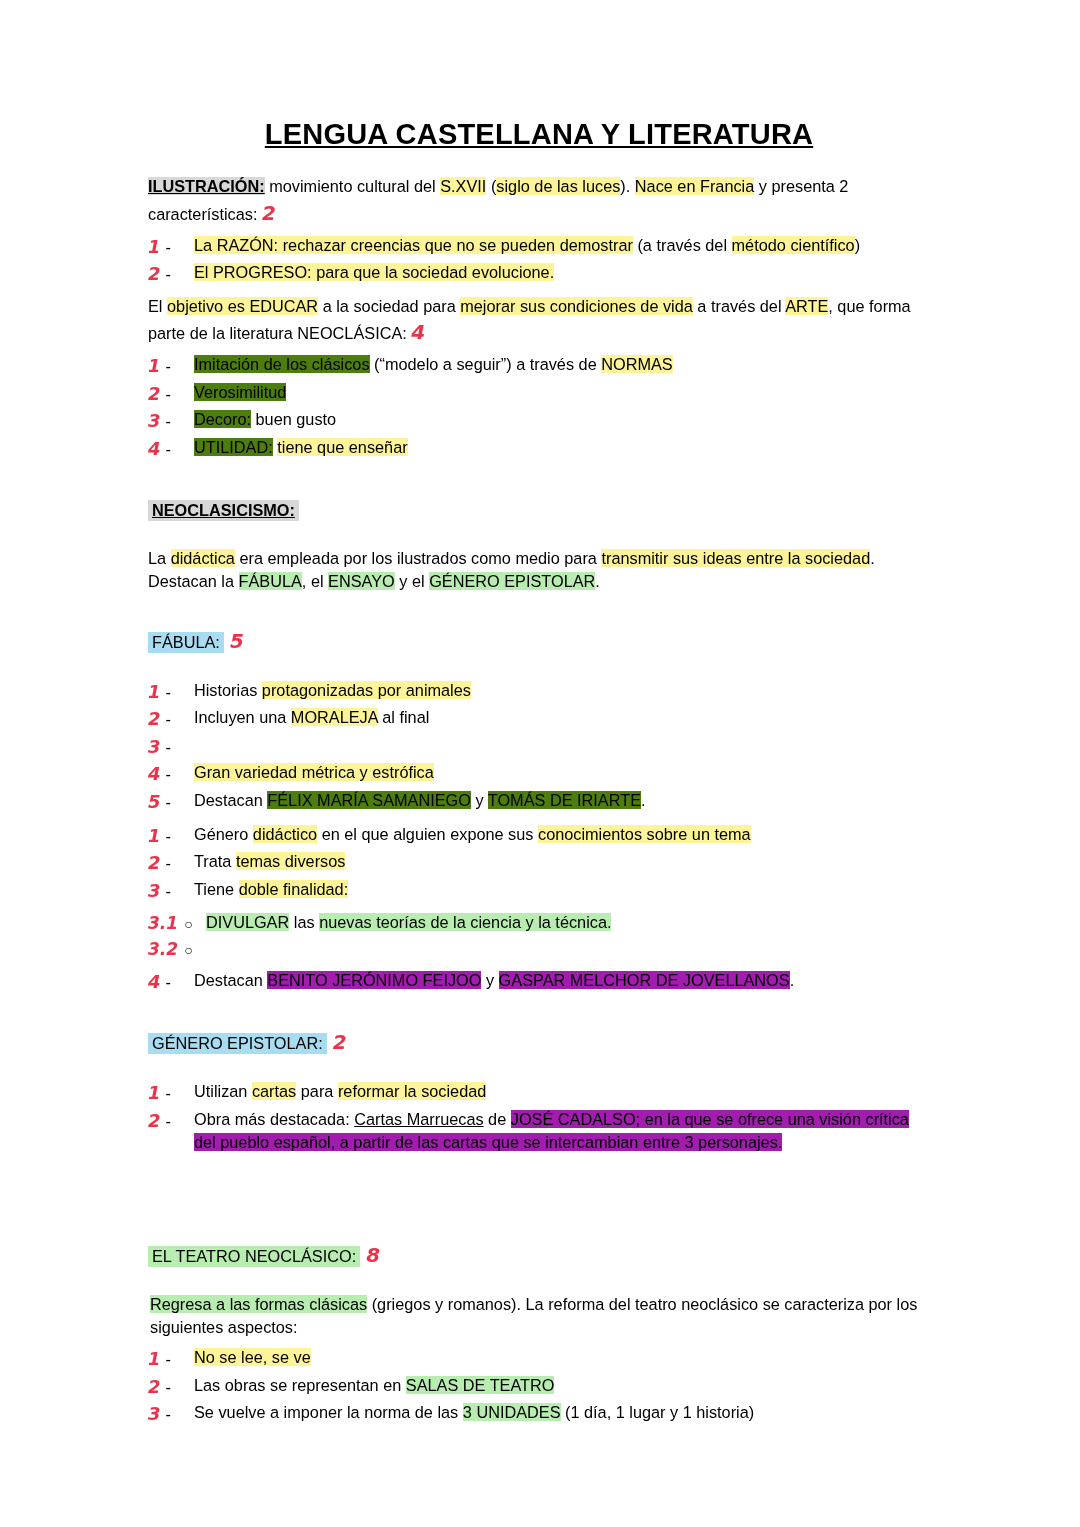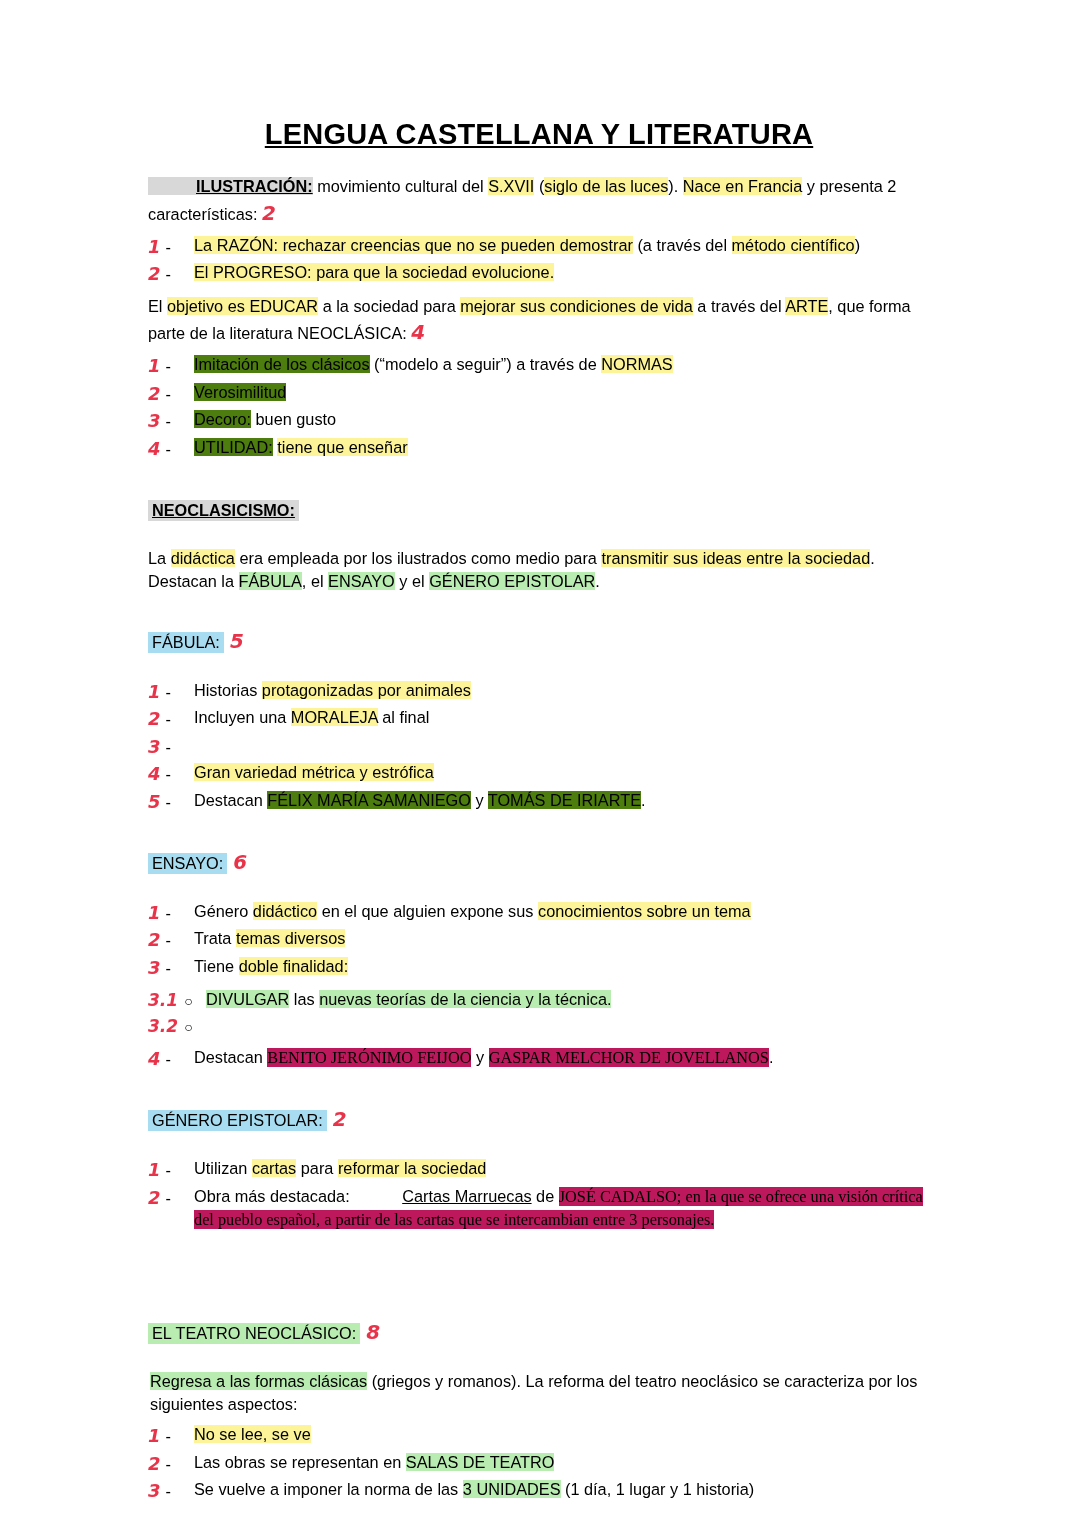--- a/index.html
+++ b/index.html
@@ -33,24 +33,24 @@
     letter-spacing: 0.2px;
   }
   p.para {
     font-size: 16.3px;
     line-height: 1.45;
     margin: 0 0 6px 0;
   }
   .hl-y { background: #fdf49a; }
   .hl-g { background: #b9ecb0; }
   .hl-p { background: #4d7c0f; }
-  .hl-o { background: #be185d; font-family: Liberation Serif, serif; }
+  .hl-o { background: #a21caf; }
   .hl-b { background: #a8dcf0; }
   .hl-gray { background: #d8d8d8; }
-  .underline { text-decoration: underline; padding-left: 48px; }
+  .underline { text-decoration: underline; }
   .bold { font-weight: bold; }
 
   .hand {
     font-family: "DejaVu Sans", sans-serif;
     color: #e8344a;
     font-weight: bold;
     font-style: italic;
     font-size: 18px;
     letter-spacing: -0.5px;
   }
@@ -194,23 +194,20 @@
       <li>
         <span class="num"><span>4</span><span class="dash">-</span></span>
         <span class="li-text"><span class="hl-y">Gran variedad métrica y estrófica</span></span>
       </li>
       <li>
         <span class="num"><span>5</span><span class="dash">-</span></span>
         <span class="li-text"><span>Destacan </span><span class="hl-p">FÉLIX MARÍA SAMANIEGO</span><span> y </span><span class="hl-p">TOMÁS DE IRIARTE</span><span>.</span></span>
       </li>
     </ul>
 
-    <div class="head-row">
-      <span class="section-head hl-b">ENSAYO:</span><span class="hand big">6</span>
-    </div>
 
     <ul class="lst indent-b">
       <li>
         <span class="num"><span>1</span><span class="dash">-</span></span>
         <span class="li-text"><span>Género </span><span class="hl-y">didáctico</span><span> en el que alguien expone sus </span><span class="hl-y">conocimientos sobre un tema</span></span>
       </li>
       <li>
         <span class="num"><span>2</span><span class="dash">-</span></span>
         <span class="li-text"><span>Trata </span><span class="hl-y">temas diversos</span></span>
       </li>

